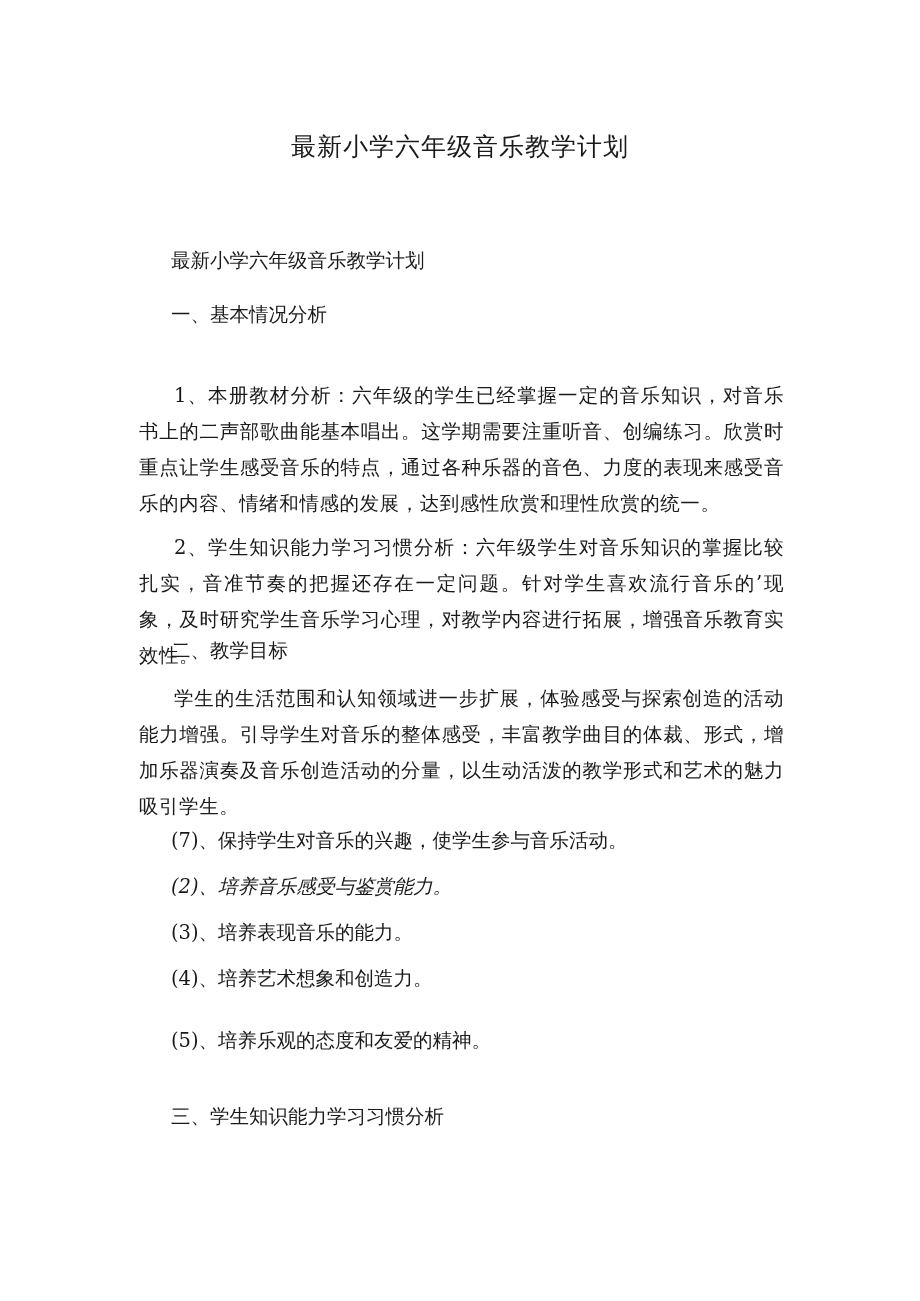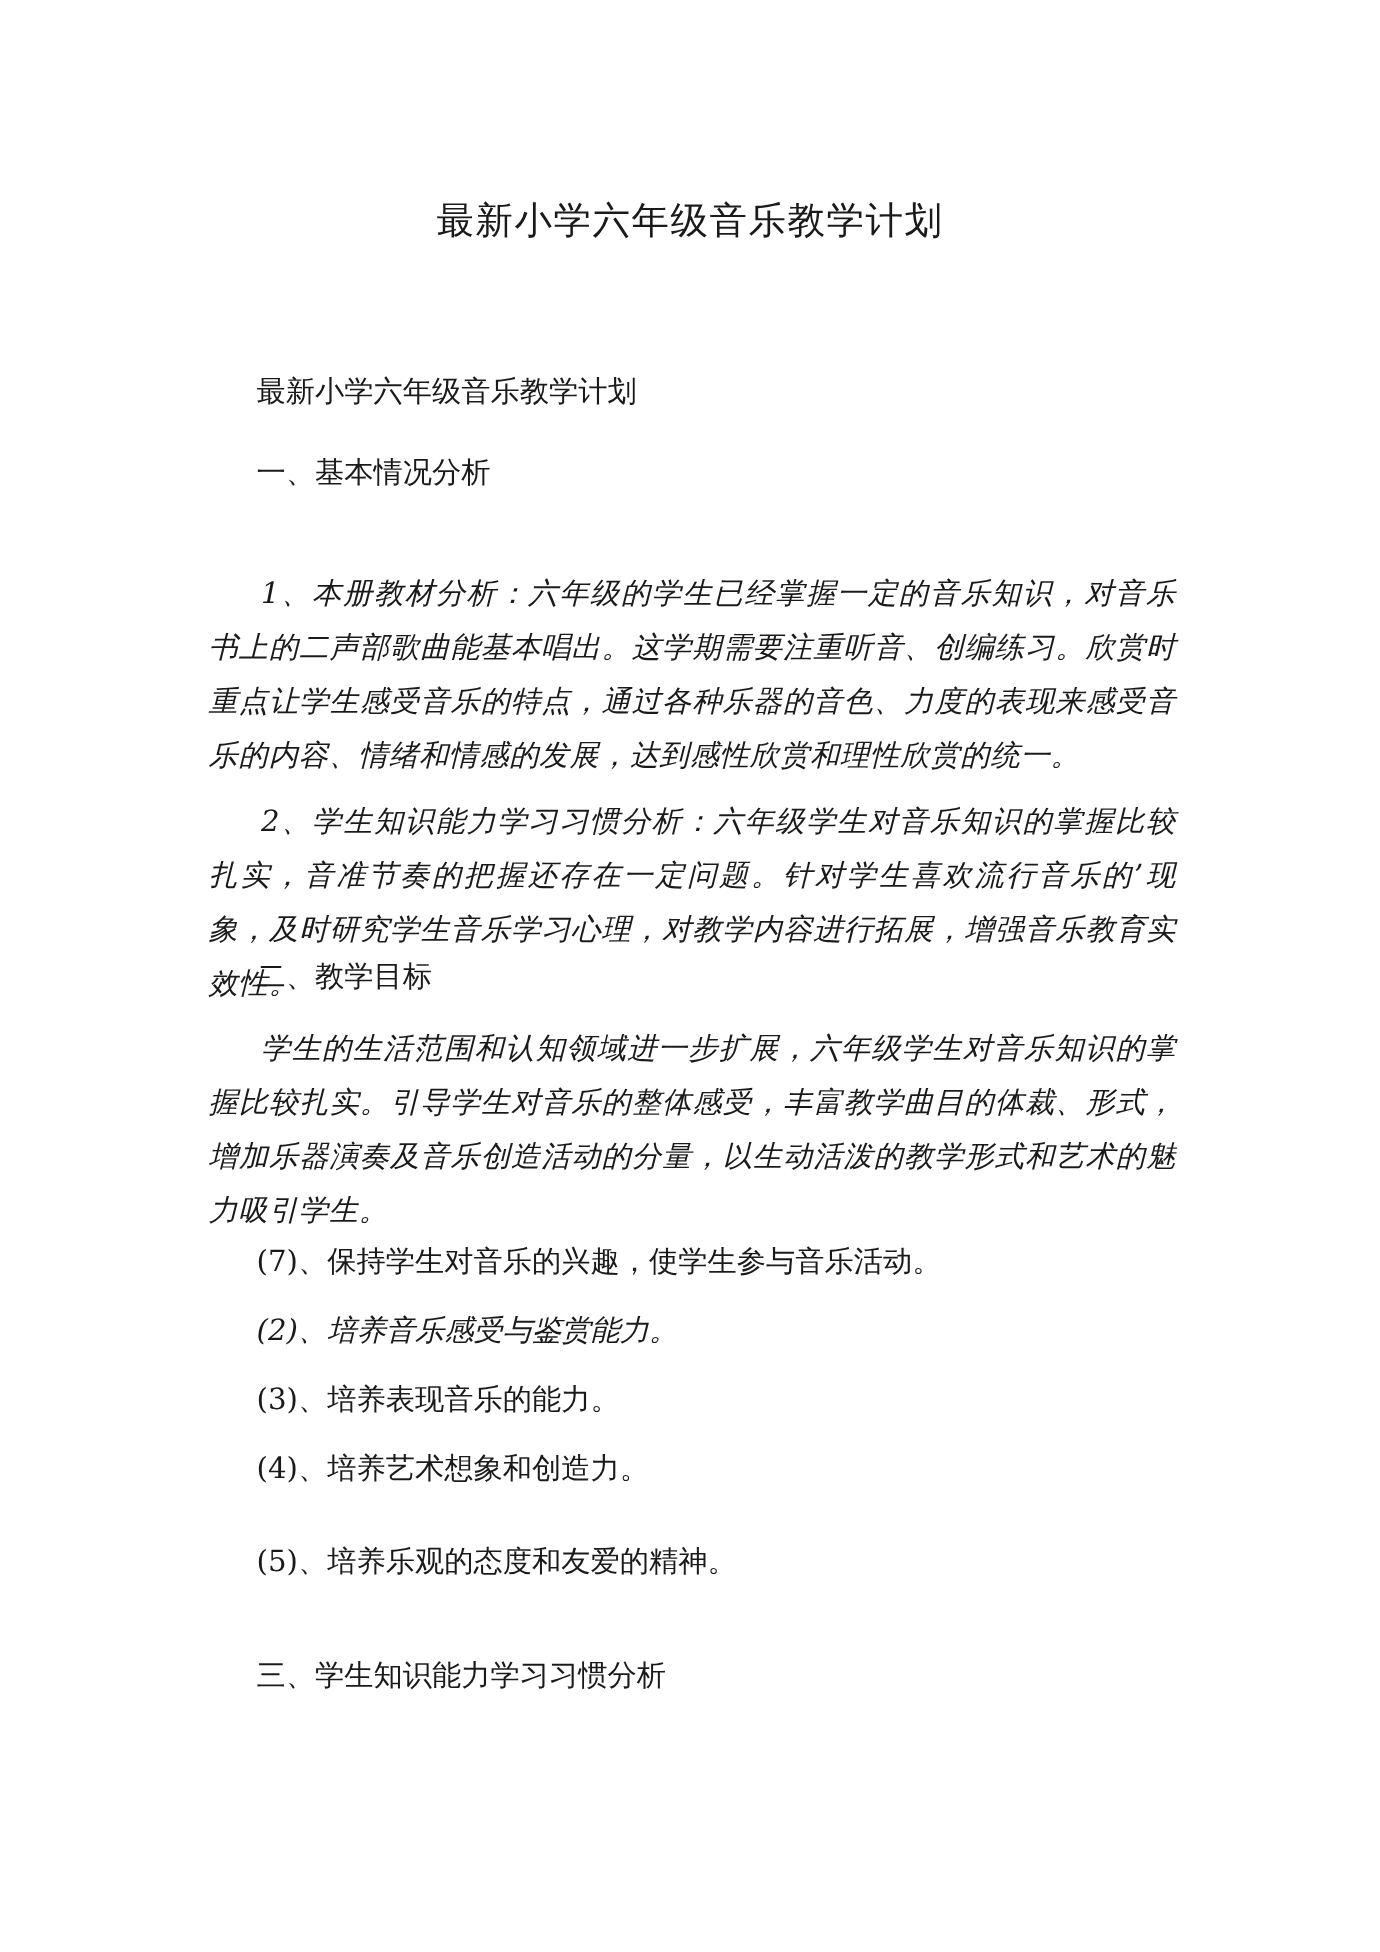--- a/index.html
+++ b/index.html
@@ -47,41 +47,40 @@
       position: absolute;
       left: 139px;
       width: 645px;
       font-size: 19.5px;
       line-height: 36px;
       text-indent: 35px;
       text-align: justify;
       text-align-last: left;
       margin: 0;
       letter-spacing: 0.55px;
-      font-style: italic;
     }
   </style>
 </head>
 <body>
 
 <div class="page">
 
   <h1 class="title">最新小学六年级音乐教学计划</h1>
 
   <p class="line" style="top:228px;">最新小学六年级音乐教学计划</p>
 
   <p class="line" style="top:282px;">一、基本情况分析</p>
 
   <p class="para" style="top:358px;">1、本册教材分析：六年级的学生已经掌握一定的音乐知识，对音乐书上的二声部歌曲能基本唱出。这学期需要注重听音、创编练习。欣赏时重点让学生感受音乐的特点，通过各种乐器的音色、力度的表现来感受音乐的内容、情绪和情感的发展，达到感性欣赏和理性欣赏的统一。</p>
 
   <p class="para" style="top:510px;">2、学生知识能力学习习惯分析：六年级学生对音乐知识的掌握比较扎实，音准节奏的把握还存在一定问题。针对学生喜欢流行音乐的’现象，及时研究学生音乐学习心理，对教学内容进行拓展，增强音乐教育实效性。</p>
 
   <p class="line" style="top:618px;">二、教学目标</p>
 
-  <p class="para" style="top:661px;">学生的生活范围和认知领域进一步扩展，六年级学生对音乐知识的掌握比较扎实。引导学生对音乐的整体感受，丰富教学曲目的体裁、形式，增加乐器演奏及音乐创造活动的分量，以生动活泼的教学形式和艺术的魅力吸引学生。</p>
+  <p class="para" style="top:661px;">学生的生活范围和认知领域进一步扩展，体验感受与探索创造的活动能力增强。引导学生对音乐的整体感受，丰富教学曲目的体裁、形式，增加乐器演奏及音乐创造活动的分量，以生动活泼的教学形式和艺术的魅力吸引学生。</p>
 
   <p class="line" style="top:808px;">(7)、保持学生对音乐的兴趣，使学生参与音乐活动。</p>
   <p class="line" style="top:854px;font-style:italic;">(2)、培养音乐感受与鉴赏能力。</p>
   <p class="line" style="top:900px;">(3)、培养表现音乐的能力。</p>
   <p class="line" style="top:946px;text-align:center;">(4)、培养艺术想象和创造力。</p>
   <p class="line" style="top:1008px;">(5)、培养乐观的态度和友爱的精神。</p>
 
   <p class="line" style="top:1084px;">三、学生知识能力学习习惯分析</p>
 
 </div>

